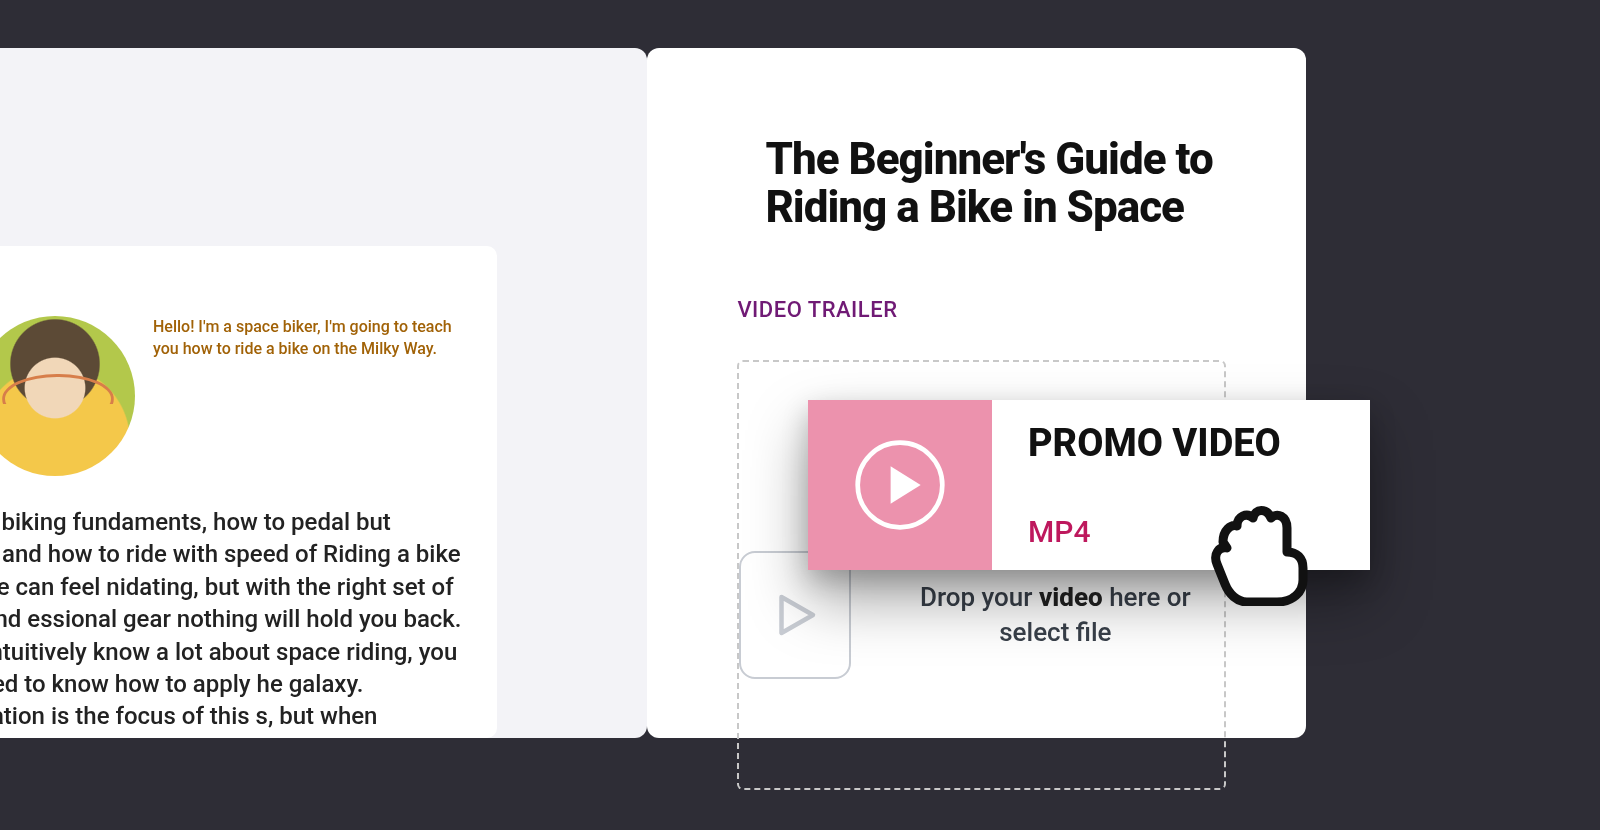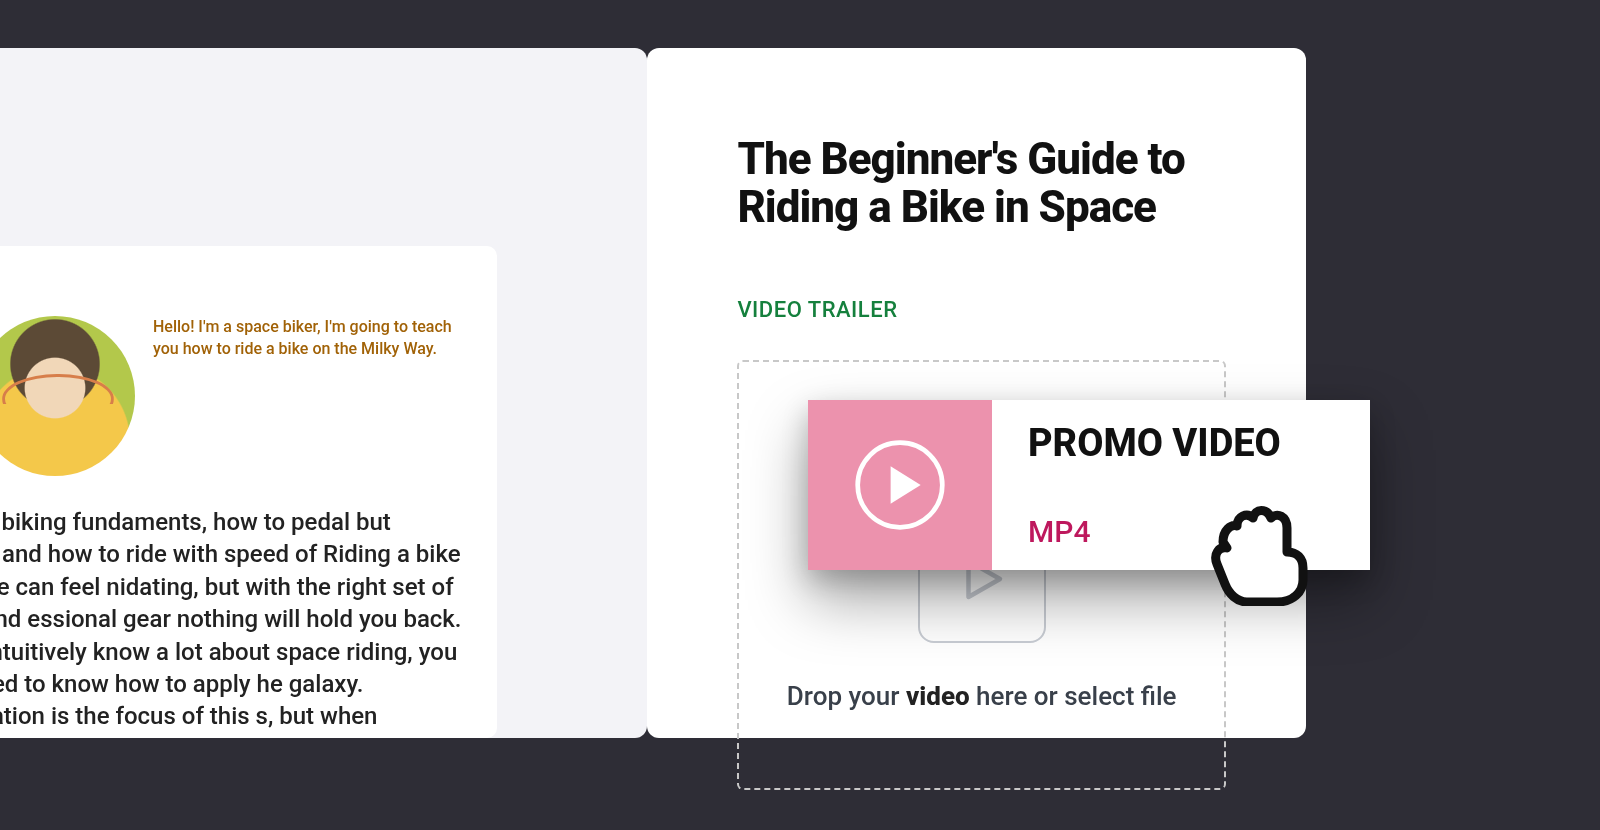--- a/index.html
+++ b/index.html
@@ -109,34 +109,35 @@
       padding: 88px 80px 40px 90px;
     }
     .right-title {
       font-size: 44px;
       font-weight: 800;
       line-height: 1.08;
       color: #111;
       letter-spacing: -1px;
       margin-bottom: 66px;
       max-width: 460px;
+      margin-left: 28px;
     }
     .section-label {
       font-size: 22px;
-      color: #15803d;
+      color: #701a75;
       font-weight: 500;
       letter-spacing: 0.5px;
       margin-bottom: 38px;
     }
     .dropzone {
       border: 2px dashed #c8c8c8;
       border-radius: 6px;
       height: 430px;
       display: flex;
-      flex-direction: column;
+      flex-direction: row;
       align-items: center;
       justify-content: center;
       gap: 36px;
       position: relative;
     }
     .dropzone-icon-box {
       width: 128px;
       height: 128px;
       border: 2px solid #c8ccd3;
       border-radius: 16px;

